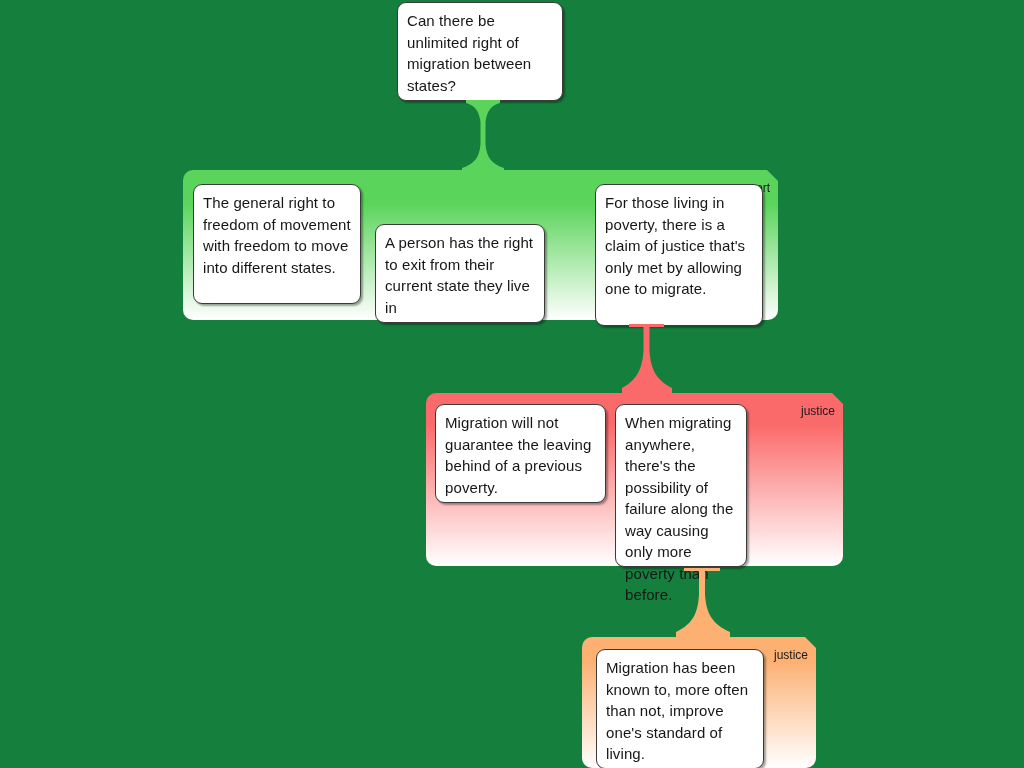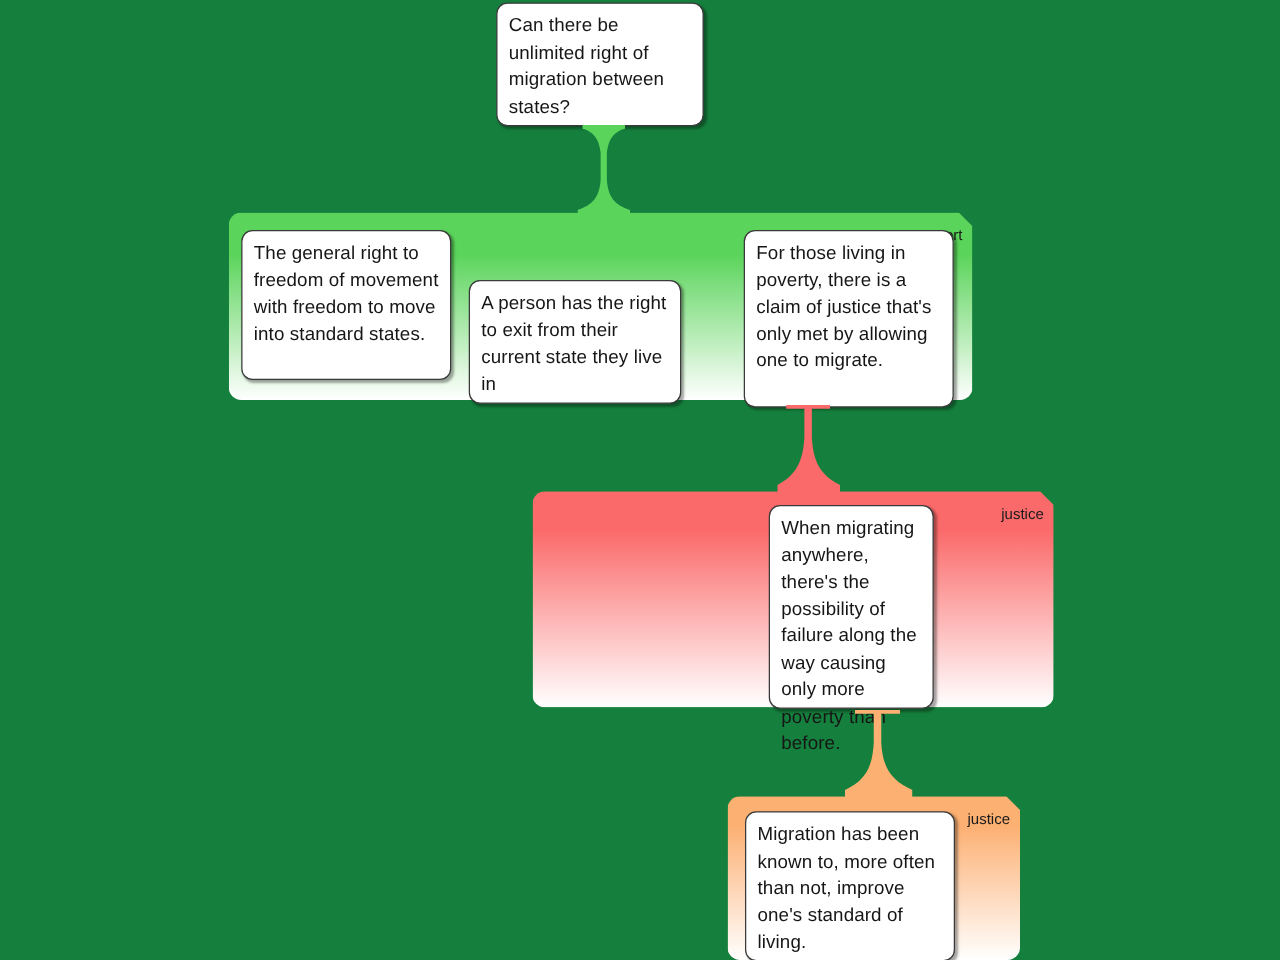--- a/index.html
+++ b/index.html
@@ -82,21 +82,21 @@
     <svg width="42" height="72" viewBox="0 0 42 72">
       <path d="M4,0 L38,0 L38,3 C30,5 25,10 23.5,22 L23.5,44 C24.5,58 30,64 42,68 L42,72 L0,72 L0,68 C12,64 17.5,58 18.5,44 L18.5,22 C17,10 12,5 4,3 Z" fill="#5ad45a"></path>
     </svg>
   </div>
 
   <div class="group group-support" style="left:183px; top:170px; width:595px; height:150px;">
     <div class="group-bg"></div>
     <div class="group-label">support</div>
 
     <div class="card" style="left:10px; top:14px; width:168px; height:120px;">
-      <span>The general right to freedom of movement with freedom to move into standard states.</span>
+      <span>The general right to freedom of movement with freedom to move into different states.</span>
     </div>
 
     <div class="card" style="left:192px; top:14px; width:170px; height:99px;margin-top:40px;">
       <span>A person has the right to exit from their current state they live in</span>
     </div>
 
     <div class="card" style="left:368px; top:14px; width:168px; height:142px;margin-left:44px;">
       <span>For those living in poverty, there is a claim of justice that's only met by allowing one to migrate.</span>
     </div>
   </div>
@@ -105,20 +105,23 @@
     <svg width="60" height="70" viewBox="0 0 60 70">
       <rect x="17" y="0" width="35" height="3" fill="#fb6a6a"></rect>
       <path d="M31.5,2 L37.5,2 L37.5,26 C38.5,45 44,56 60,64 L60,70 L10,70 L10,64 C25,56 30.5,45 31.5,26 Z" fill="#fb6a6a"></path>
     </svg>
   </div>
 
   <div class="group group-oppose" style="left:426px; top:393px; width:417px; height:173px;">
     <div class="group-bg"></div>
     <div class="group-label">justice</div>
 
+    <div class="card" style="left:9px; top:11px; width:171px; height:99px;">
+      <span>Migration will not guarantee the leaving behind of a previous poverty.</span>
+    </div>
 
     <div class="card" style="left:189px; top:11px; width:132px; height:163px;">
       <span>When migrating anywhere, there's the possibility of failure along the way causing only more poverty than before.</span>
     </div>
   </div>
 
   <div class="connector" style="left:668px; top:568px; width:62px; height:70px;">
     <svg width="62" height="70" viewBox="0 0 62 70">
       <rect x="16" y="0" width="36" height="3" fill="#fcb072"></rect>
       <path d="M31,2 L37,2 L37,26 C38,45 44,56 62,64 L62,70 L8,70 L8,64 C25,56 30,45 31,26 Z" fill="#fcb072"></path>

